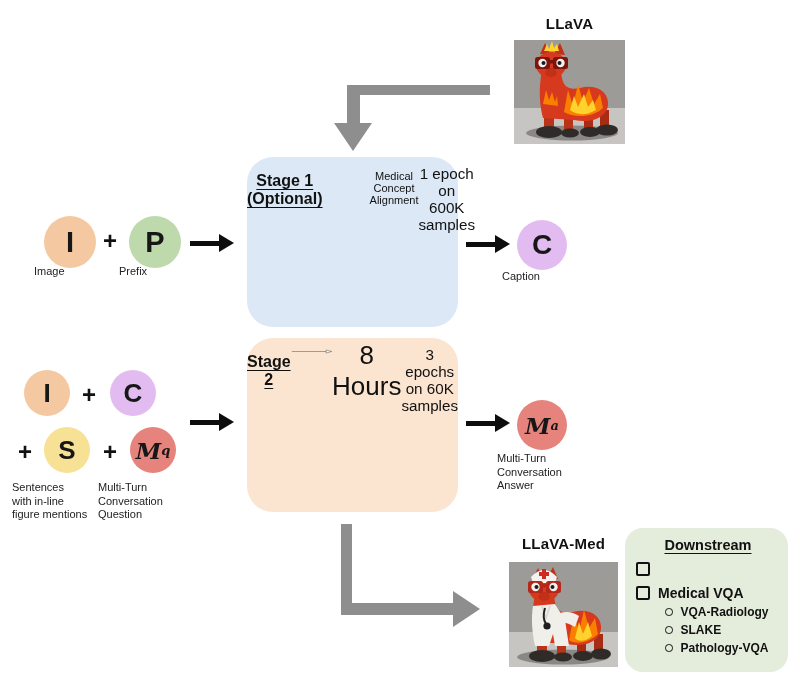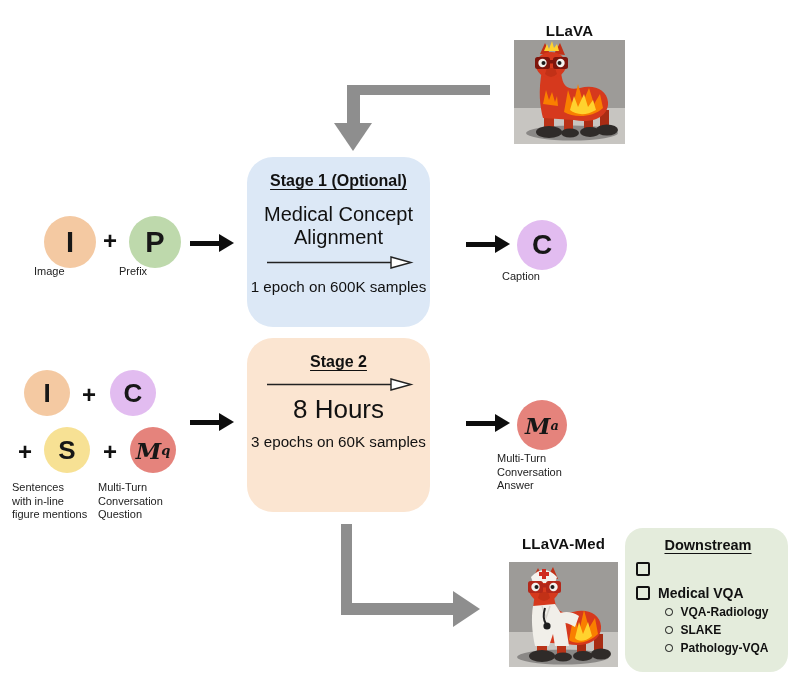--- a/index.html
+++ b/index.html
@@ -34,25 +34,25 @@
   .barrow .shaft{width:29px;height:5px;background:#0d0d0d;}
   .barrow .head{width:0;height:0;border-left:15px solid #0d0d0d;border-top:9px solid transparent;border-bottom:9px solid transparent;}
 
   
   .gray{background:#8e8e8e;}
   .gtri-down{width:0;height:0;border-left:19px solid transparent;border-right:19px solid transparent;border-top:28px solid #8e8e8e;}
   .gtri-right{width:0;height:0;border-top:18px solid transparent;border-bottom:18px solid transparent;border-left:27px solid #8e8e8e;}
 
   
   .stage{
-    position:absolute;width:183px;border-radius:26px;display:flex;flex-direction:column;
-    align-items:center;text-align:center;
+    position:absolute;width:211px;border-radius:26px;display:flex;flex-direction:row;
+    text-align:center;
   }
   .stage .title{font-size:16px;font-weight:700;text-decoration:underline;text-underline-offset:3px;margin-top:15px;}
-  .stage .subtitle{font-size:20px;margin-top:13px;}
+  .stage .subtitle{font-size:11px;margin-top:13px;margin-left:47px;}
   .stage .flow-arrow{margin-top:6px;}
   .stage .duration{font-size:26px;margin-top:2px;}
   .stage .epochs{font-size:15.2px;margin-top:8px;}
   #stage1{background:#dce8f6;height:170px;left:247px;top:157px;}
   #stage2{background:#fbe5d1;height:174px;left:247px;top:338px;}
 
   
   .downstream{
     position:absolute;left:625px;top:528px;width:163px;height:144px;background:#e4ecdc;
     border-radius:18px;box-sizing:border-box;padding:9px 8px 0 11px;
@@ -61,21 +61,21 @@
   .ds-item{display:flex;align-items:center;gap:8px;font-size:14px;font-weight:700;margin-top:9px;}
   .ds-check{width:10px;height:10px;border:2.2px solid #111;border-radius:2px;flex:0 0 auto;}
   .ds-sub{display:flex;align-items:center;gap:8px;font-size:12px;font-weight:700;margin:4px 0 0 29px;}
   .ds-dot{width:5.5px;height:5.5px;border:1.6px solid #111;border-radius:50%;flex:0 0 auto;}
 </style>
 </head>
 <body>
 
 <div class="canvas">
 
-  <div class="abs model-label" style="left:514px;top:22px;width:111px;">LLaVA</div>
+  <div class="abs model-label" style="left:514px;top:15px;width:111px;">LLaVA</div>
 
   <div class="abs" style="left:514px;top:40px;width:111px;height:104px;">
     <svg class="fig-img" width="111" height="104" viewBox="0 0 111 104">
       <rect x="0" y="0" width="111" height="104" fill="#9d9b98"></rect>
       <rect x="0" y="68" width="111" height="36" fill="#c7c5c1"></rect>
       <ellipse cx="58" cy="93" rx="46" ry="7.5" fill="#8a8886"></ellipse>
       <rect x="70" y="72" width="9" height="20" fill="#a82c14"></rect>
       <rect x="86" y="70" width="9" height="20" fill="#a82c14"></rect>
       <rect x="30" y="70" width="10" height="24" fill="#b93318"></rect>
       <rect x="50" y="72" width="9" height="20" fill="#b93318"></rect>

